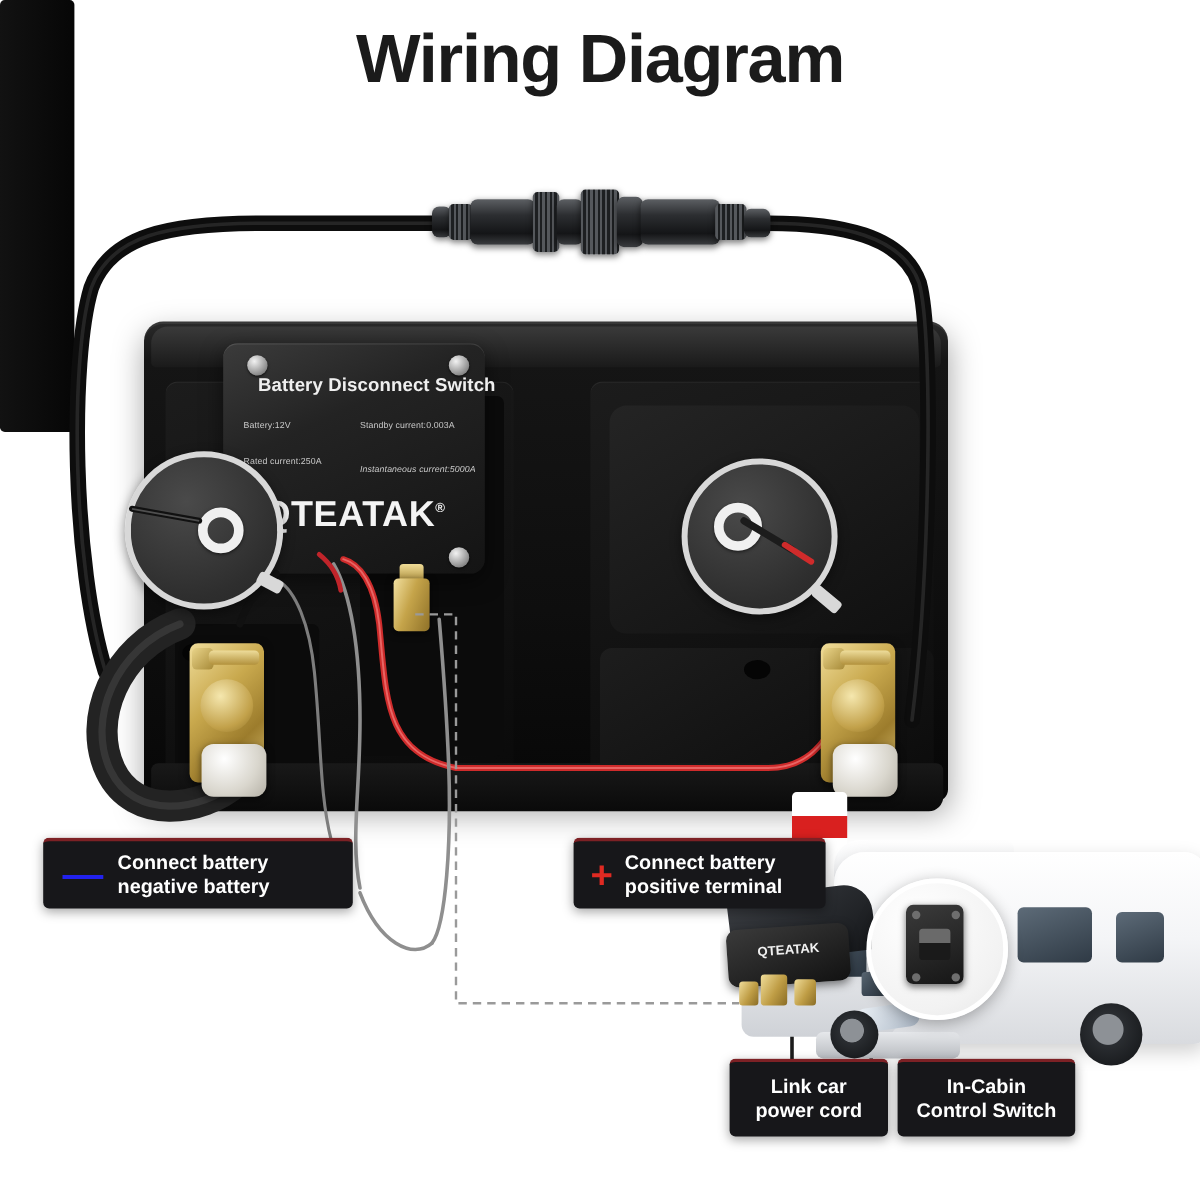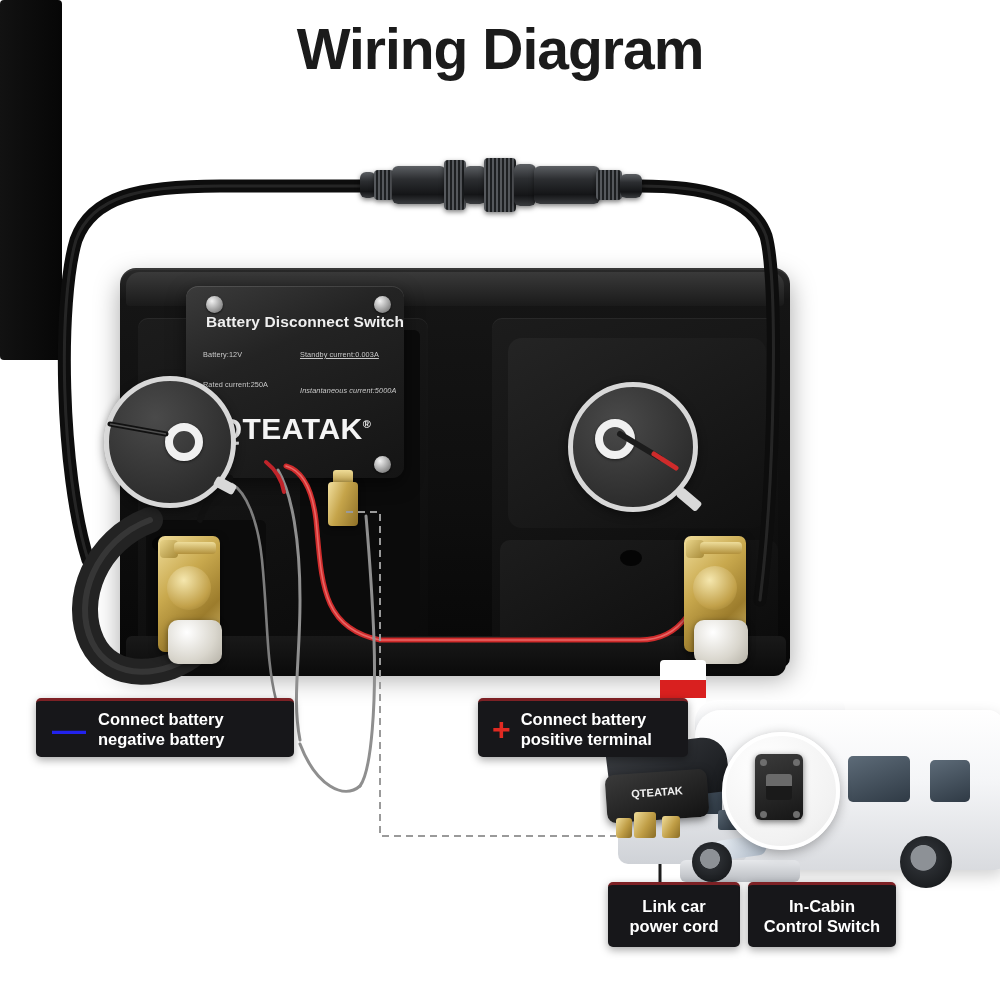--- a/index.html
+++ b/index.html
@@ -63,30 +63,30 @@
     background:linear-gradient(155deg,#3b3b3b 0%,#232323 35%,#141414 100%);
     border-radius:12px;
     box-shadow:0 6px 18px rgba(0,0,0,.5), inset 0 1px 0 rgba(255,255,255,.12);
   }
   .screw{
     position:absolute;width:17px;height:17px;border-radius:50%;
     background:radial-gradient(circle at 35% 30%,#f2f2f2,#9a9a9a 60%,#5d5d5d 100%);
     box-shadow:0 1px 2px rgba(0,0,0,.7);
   }
   .sw-title{
-    position:absolute;left:186px;top:313px;width:218px;text-align:right;
-    color:#efefef;font-size:15.5px;font-weight:bold;letter-spacing:.1px;
+    position:absolute;left:186px;top:313px;width:218px;text-align:center;
+    color:#efefef;font-size:15.5px;font-weight:bold;letter-spacing:.1px;padding-left:19px;
   }
   .spec{
     position:absolute;color:#c9c9c9;font-size:7.3px;letter-spacing:.1px;
     white-space:nowrap;
   }
   .spec-v{left:203px;top:350px;}
   .spec-r{left:203px;top:380px;}
-  .spec-s{left:300px;top:350px;text-decoration:underline;}
+  .spec-s{left:300px;top:350px;}
   .spec-i{left:300px;top:386px;font-style:italic;}
   .brand{
     position:absolute;left:186px;top:412px;width:218px;text-align:center;
     color:#f4f4f4;font-size:30px;font-weight:bold;letter-spacing:.5px;
   }
   .brand sup{font-size:11px;vertical-align:super;}
 
   
   .mag{
     position:absolute;border-radius:50%;

